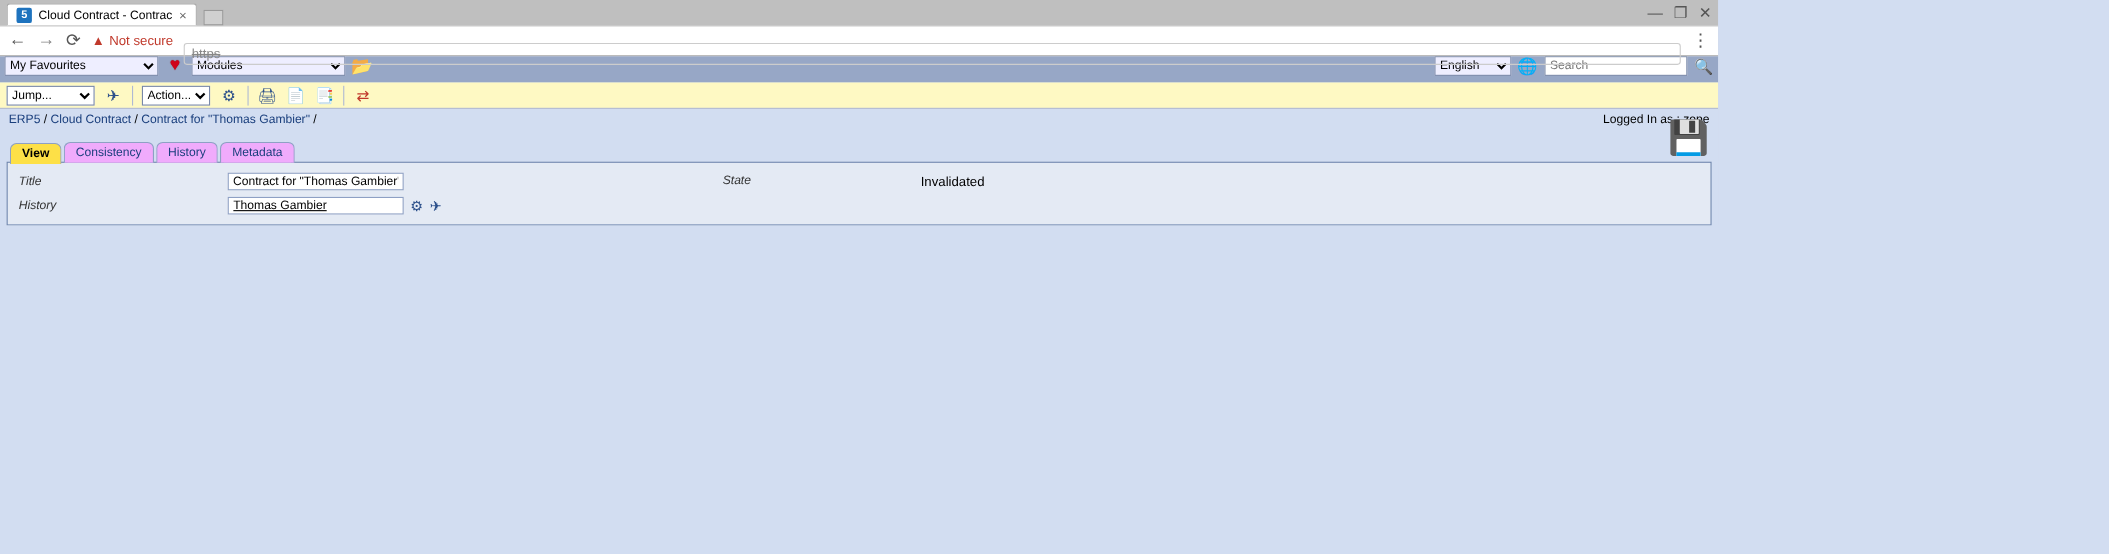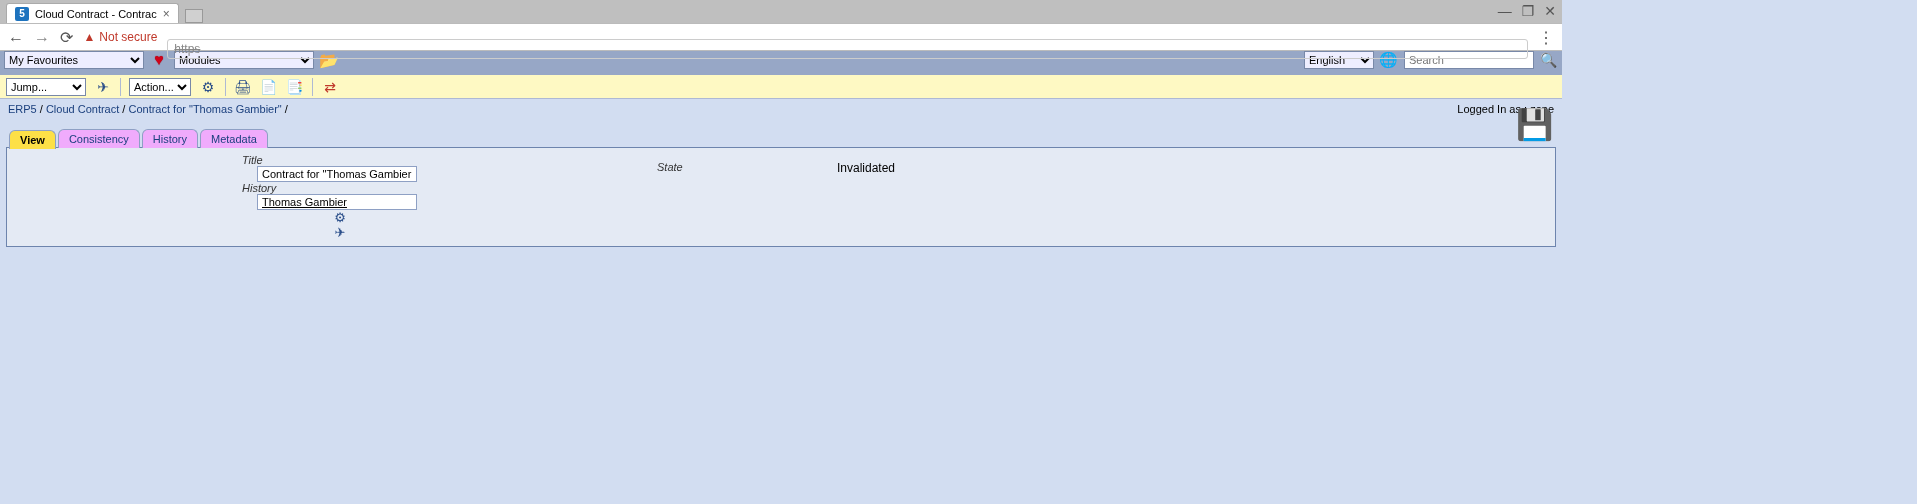--- a/index.html
+++ b/index.html
@@ -38,21 +38,21 @@
   .crumbline .right{margin-left:auto;}
   .crumbline a{color:#1a3f7d;text-decoration:none;}
   
   .tabs-wrap{padding:10px 6px 0 6px;position:relative;}
   .save-float{position:absolute;right:8px;top:-12px;font-size:30px;}
   .tabs{display:flex;gap:2px;padding-left:3px;}
   .tabbtn{background:#f0abfc;border:1px solid #8ea0c4;border-bottom:none;padding:3px 10px;font-size:11px;color:#1a3f7d;border-top-left-radius:6px;border-top-right-radius:6px;}
   .tabbtn.active{background:#fde047;font-weight:bold;color:#000;position:relative;top:1px;z-index:2;}
   .formbox{border:1px solid #6d84ad;background:#E4EAF4;padding:6px 10px;margin-top:-1px;}
   .form-row{display:flex;align-items:center;min-height:22px;}
-  .lcol{display:flex;align-items:center;width:640px;flex-direction:column;}
+  .lcol{display:flex;align-items:center;width:640px;}
   .lbl{width:190px;font-style:italic;color:#333;font-size:11px;}
   .txtinput{border:1px solid #8ea0c4;height:16px;width:160px;padding:0 4px;font-size:11px;}
   .rcol{display:flex;align-items:flex-start;}
   .rcol .lbl{width:180px;}
   .rel-ico{margin-left:6px;font-size:13px;color:#2b4f8a;}
   
   *{box-sizing:border-box;}
 </style>
 </head>
 <body>

